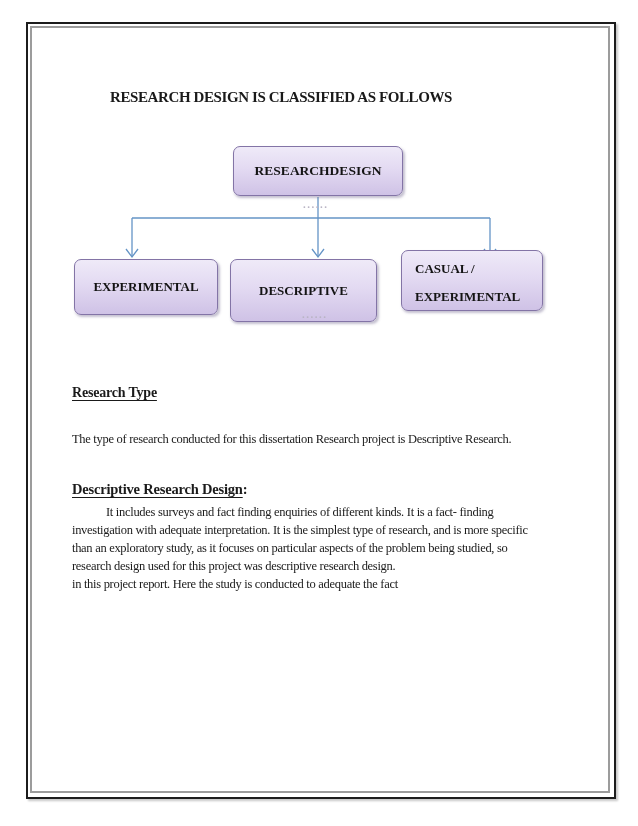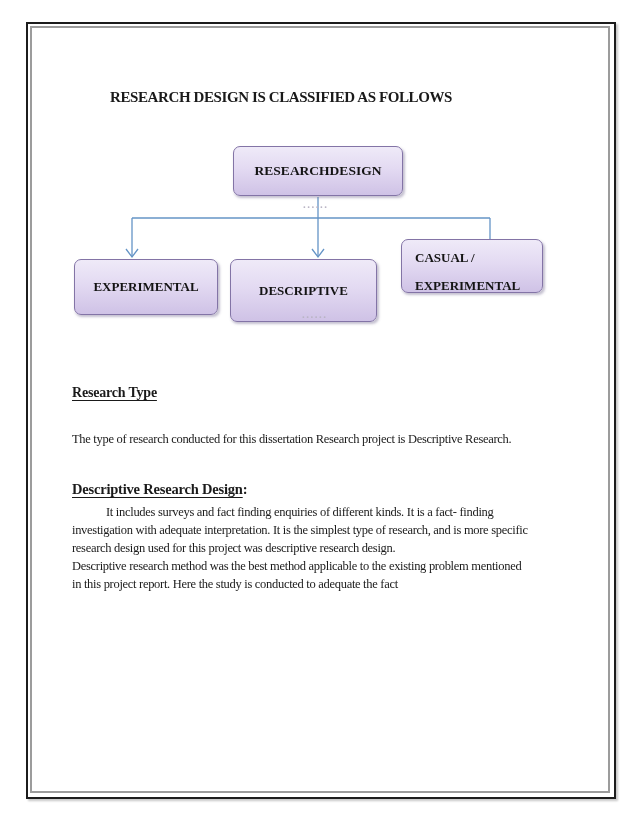--- a/index.html
+++ b/index.html
@@ -56,21 +56,21 @@
   }
   .node.centered {
     display: flex;
     align-items: center;
     justify-content: center;
     text-align: center;
   }
   .node-root   { left: 233px; top: 146px; width: 170px; height: 50px; font-size: 13.5px; }
   .node-left   { left: 74px;  top: 259px; width: 144px; height: 56px; }
   .node-middle { left: 230px; top: 259px; width: 147px; height: 63px; }
-  .node-right  { left: 401px; top: 239px; width: 142px; height: 54px;
+  .node-right  { left: 401px; top: 250px; width: 142px; height: 61px;
                  padding: 4px 16px 0 13px; line-height: 28px; }
   .connector-svg {
     position: absolute;
     left: 0; top: 0;
     width: 638px; height: 826px;
     pointer-events: none;
   }
   .connector-svg path, .connector-svg line {
     stroke: var(--connector);
     stroke-width: 1.3;
@@ -160,16 +160,16 @@
 
 <div class="body-par par-research-type">The type of research conducted for this dissertation Research project is Descriptive Research.</div>
 
 <div class="section-heading h-descriptive">
   <span class="underlined">Descriptive Research Design</span><span>:</span>
 </div>
 
 <div class="body-par par-descriptive">
   <div class="line indent">It includes surveys and fact finding enquiries of different kinds. It is a fact- finding</div>
   <div class="line">investigation with adequate interpretation. It is the simplest type of research, and is more specific</div>
+  <div class="line">than an exploratory study, as it focuses on particular aspects of the problem being studied, so</div>
   <div class="line">research design used for this project was descriptive research design.</div>
-  <div class="line">Descriptive research method was the best method applicable to the existing problem mentioned</div>
   <div class="line">in this project report. Here the study is conducted to adequate the fact</div>
 </div>
 
 </body></html>

